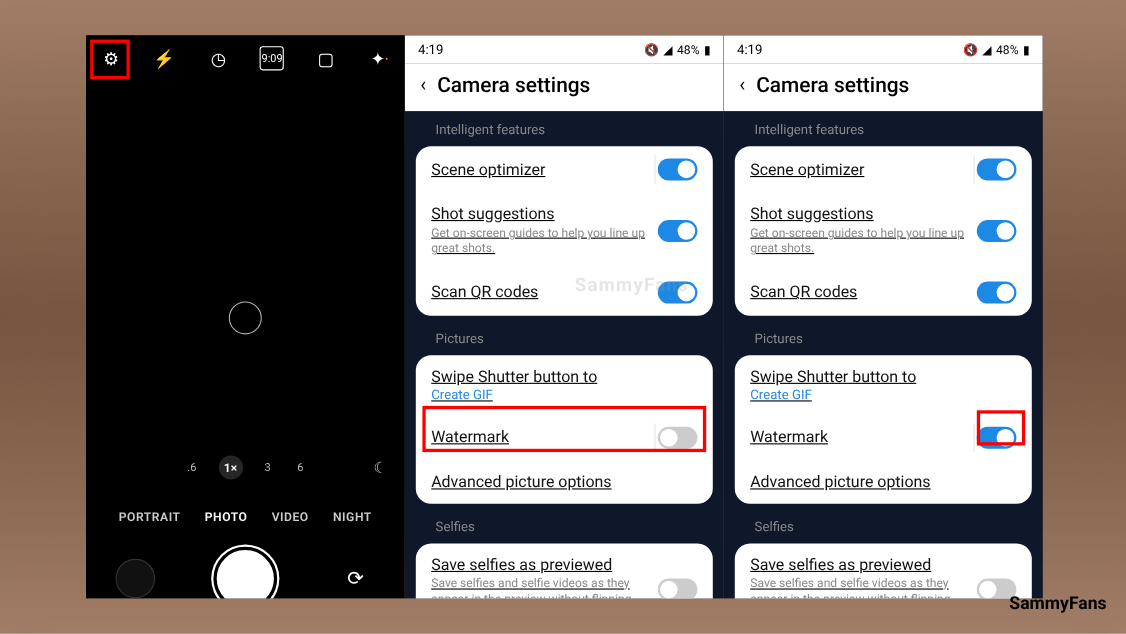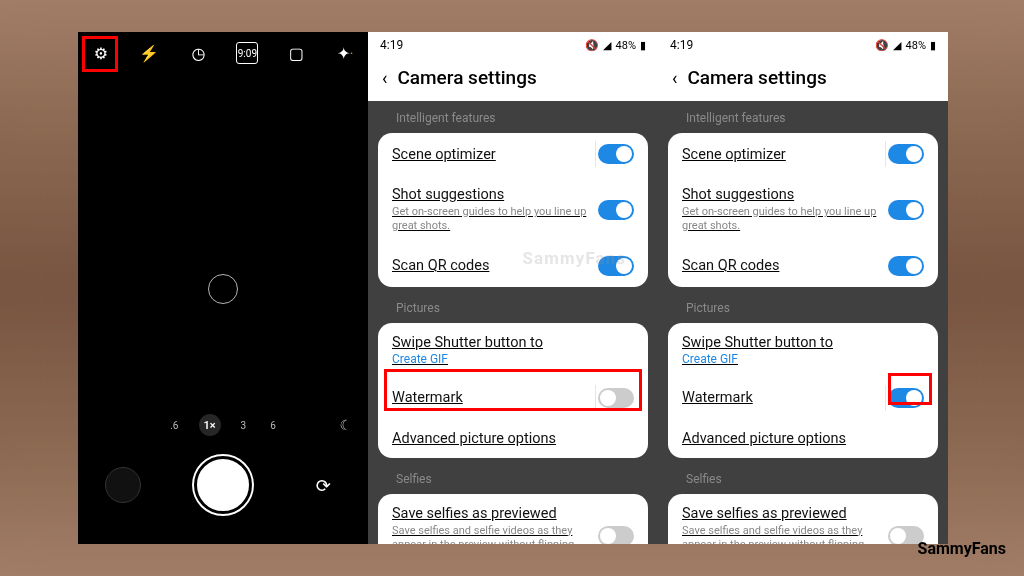--- a/index.html
+++ b/index.html
@@ -111,21 +111,21 @@
     border-radius: 50%;
     border: 3px solid #000;
     box-shadow: 0 0 0 2px #fff;
   }
   .swap {
     width: 36px; height: 36px;
     display: flex; align-items: center; justify-content: center;
     font-size: 18px;
   }
   
-  .settings-phone { background: #404040; color: #000; }
+  .settings-phone { background: #0f172a; color: #000; }
   .status-bar {
     display: flex;
     justify-content: space-between;
     padding: 6px 12px;
     font-size: 12px;
     background: #fff;
   }
   .status-right { display: flex; gap: 4px; font-size: 11px; align-items: center; }
   .header {
     background: #fff;
@@ -224,20 +224,26 @@
     <div class="cam-viewfinder">
       <div class="focus-circle"></div>
     </div>
     <div class="zoom-row" style="position:relative;">
       <span class="z">.6</span>
       <span class="z active">1×</span>
       <span class="z">3</span>
       <span class="z">6</span>
       <span class="moon">☾</span>
     </div>
+    <div class="modes">
+      <span class="m">PORTRAIT</span>
+      <span class="m active">PHOTO</span>
+      <span class="m">VIDEO</span>
+      <span class="m">NIGHT</span>
+    </div>
     <div class="shutter-row">
       <div class="thumb"></div>
       <div class="shutter"></div>
       <div class="swap">⟳</div>
     </div>
   </div>
 
   <div class="phone settings-phone">
     <div class="status-bar">
       <span>4:19</span>

